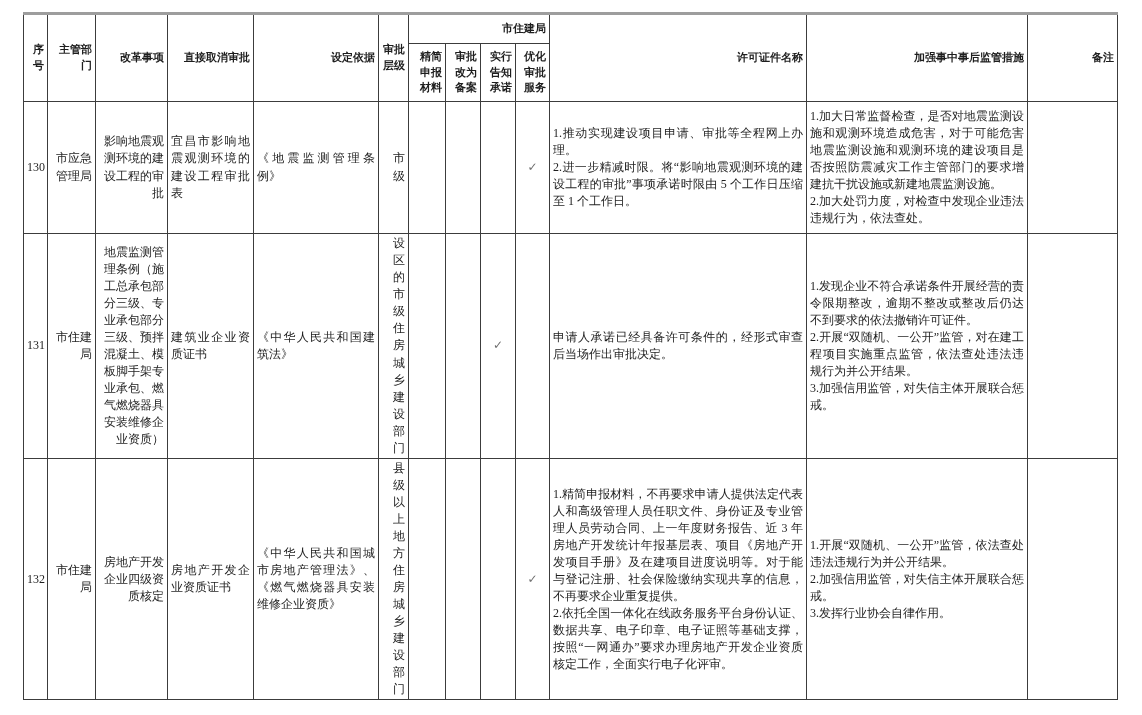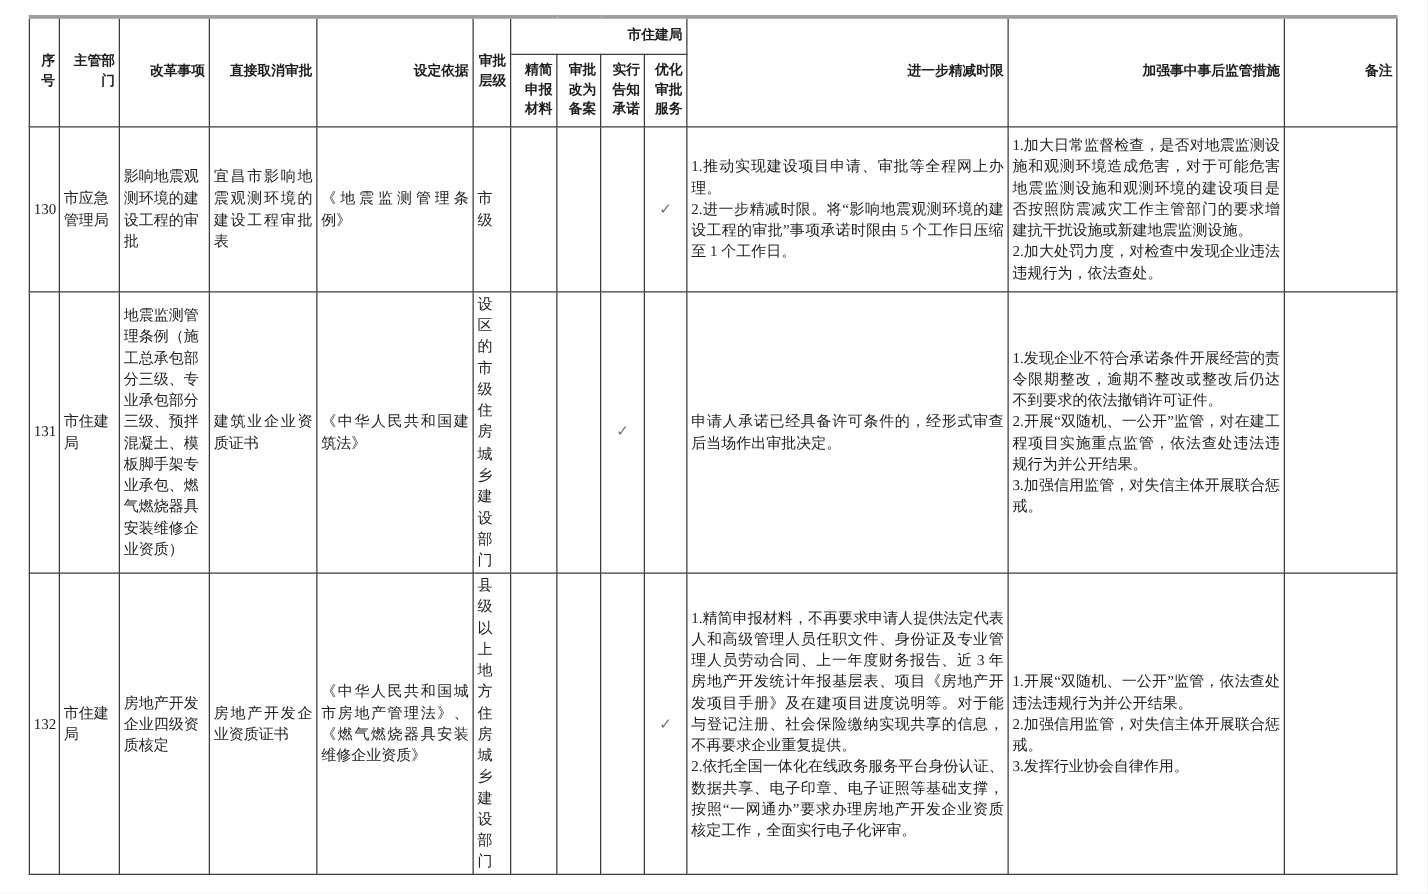--- a/index.html
+++ b/index.html
@@ -34,21 +34,21 @@
     font-weight: bold;
     font-size: 11px;
     line-height: 1.45;
     text-align: right;
     font-weight: 600;
   }
   .doc-table td {
     font-size: 12px;
     line-height: 1.42;
   }
-  .c   { text-align: left; }
+  .c   { text-align: right; }
   .tj  { text-align: justify; text-align-last: left; }
   .pre { white-space: pre-wrap; }
   .measures-cell, .supervision-cell { line-height: 1.38; padding: 2px 4px; }
   .check {
     text-align: center;
     color: #6f6f6f;
     font-size: 13px;
     font-family: "DejaVu Sans", sans-serif;
   }
   .page-number {
@@ -85,21 +85,21 @@
 
     <tbody>
         <tr style="height:30px">
       <th rowspan="2">序号</th>
       <th rowspan="2">主管部门</th>
       <th rowspan="2">改革事项</th>
       <th rowspan="2">直接取消审批</th>
       <th rowspan="2">设定依据</th>
       <th rowspan="2">审批层级</th>
       <th colspan="4">市住建局</th>
-      <th rowspan="2">进一步精减时限</th>
+      <th rowspan="2">许可证件名称</th>
       <th rowspan="2">加强事中事后监管措施</th>
       <th rowspan="2">备注</th>
     </tr>
 
     <tr style="height:58px">
       <th>精简申报材料</th>
       <th>审批改为备案</th>
       <th>实行告知承诺</th>
       <th>优化审批服务</th>
     </tr>

